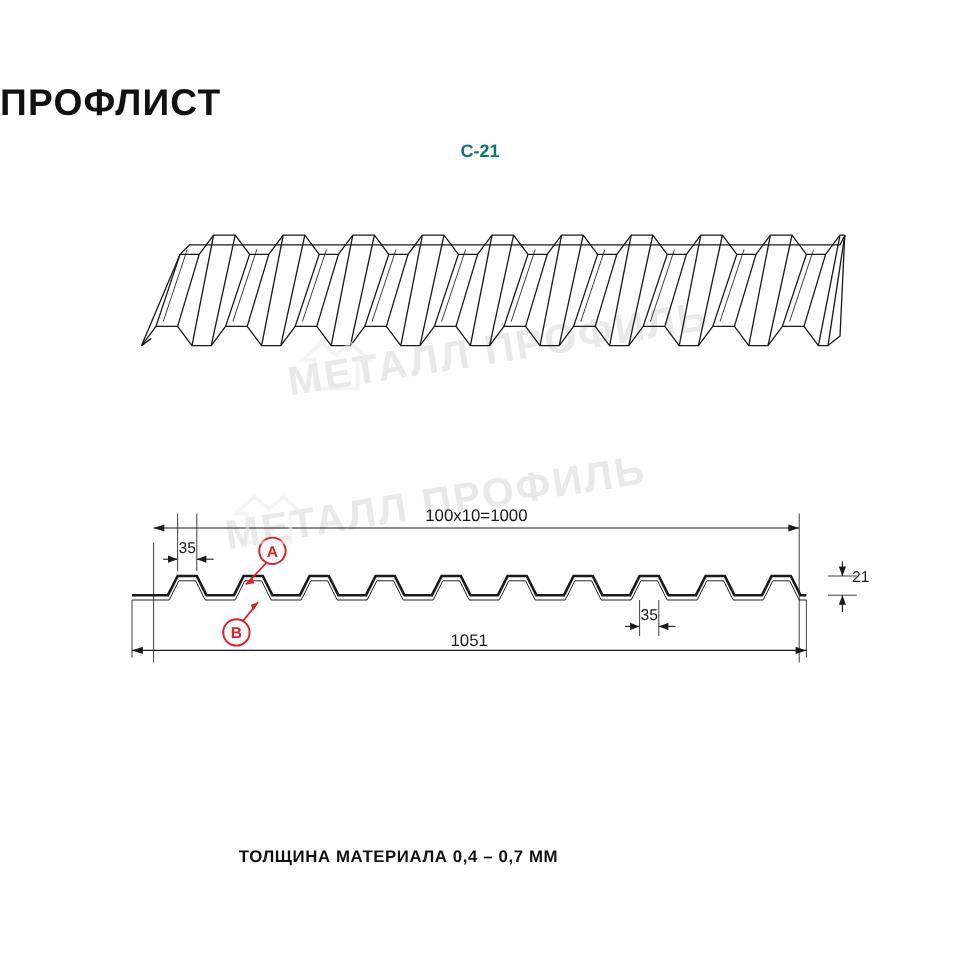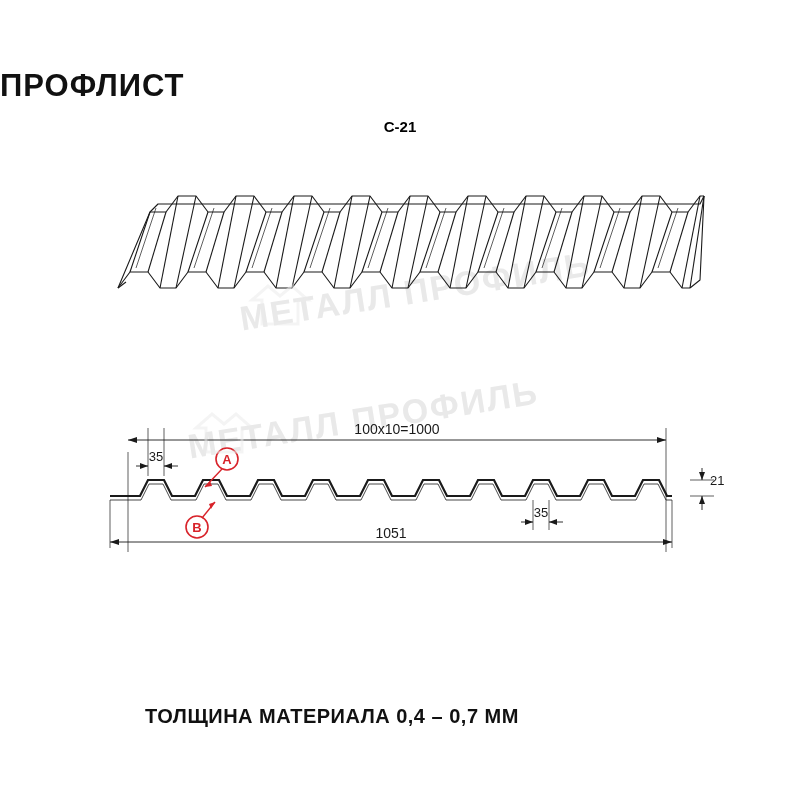--- a/index.html
+++ b/index.html
@@ -31,29 +31,29 @@
     color: #111111;
   }
   .subtitle {
     position: absolute;
     top: 118px;
     left: 0;
     width: 800px;
     text-align: center;
     font-size: 15px;
     font-weight: bold;
-    color: #000000;
+    color: #0f766e;
   }
   .footer-note {
     position: absolute;
     top: 705px;
     left: 0;
     width: 664px;
     text-align: center;
-    font-size: 20px;
+    font-size: 14px;
     font-weight: bold;
     letter-spacing: 0.5px;
     color: #111111;
   }
   .drawing {
     position: absolute;
     top: 0;
     left: 0;
   }
   .wm {

